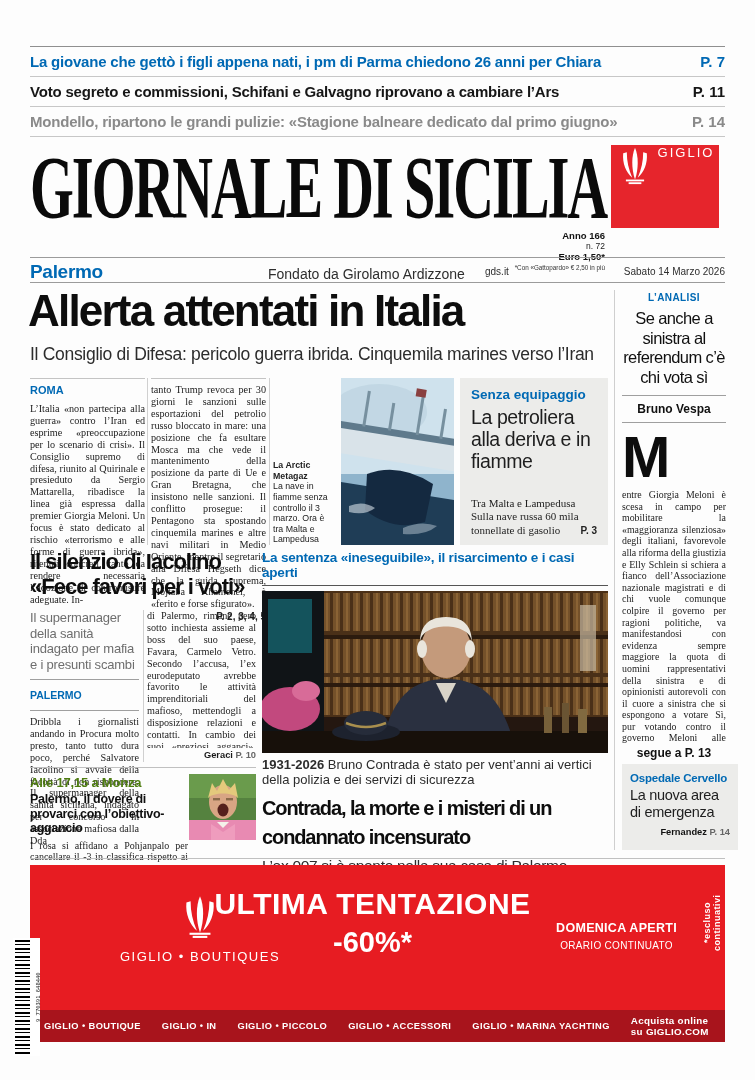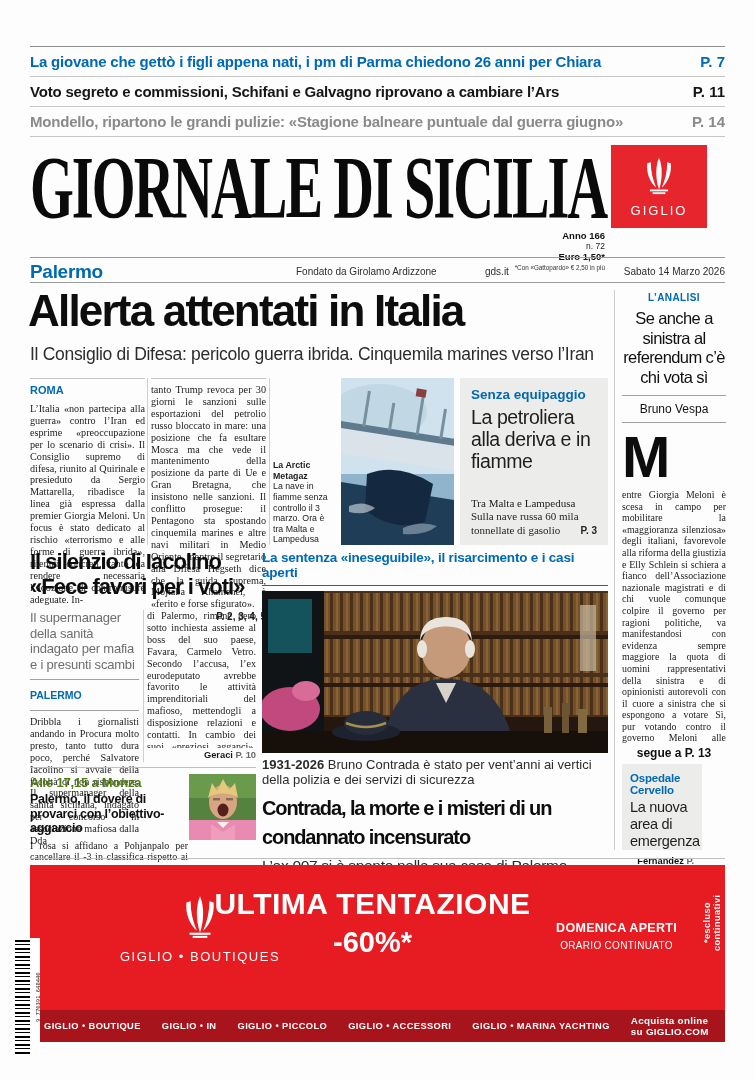--- a/index.html
+++ b/index.html
@@ -14,34 +14,34 @@
   .teaser-row .t-page { font-size:15px; font-weight:bold; }
   .t-blue  { color:#0069b4; }
   .t-black { color:#161616; }
   .t-gray  { color:#8a8a8a; }
 
   
   .masthead { position:absolute; left:30px; top:140px; width:695px; height:118px; }
   .mast-title { position:absolute; left:0; top:0; font-family:"Liberation Serif", serif; font-weight:bold;
                 font-size:86px; line-height:92px; letter-spacing:-3px; color:#0a0a0a; white-space:nowrap;
                 transform:scale(0.655,1.03); transform-origin:left top; }
-  .giglio-box { position:absolute; left:581px; top:5px; width:96px; height:83px; background:#e6252c;
-                display:flex; flex-direction:column; align-items:center; justify-content:center; gap:4px; }
+  .giglio-box { position:absolute; left:581px; top:5px; width:108px; height:83px; background:#e6252c;
+                display:flex; flex-direction:row; justify-content:center; gap:4px; }
   .giglio-box .g-label { color:#fff; font-size:13px; letter-spacing:2px; font-weight:normal; }
   .edition { position:absolute; left:430px; top:91px; width:145px; text-align:right; line-height:1.15; }
   .edition .ed-anno { font-size:9.5px; font-weight:bold; }
   .edition .ed-num  { font-size:8.5px; color:#222; }
   .edition .ed-price{ font-size:9.5px; font-weight:bold; }
   .edition .ed-note { font-size:6.3px; color:#333; margin-top:1px; }
 
   
   .dateline { position:absolute; left:30px; top:257px; width:695px; height:26px;
               border-top:1px solid #9b9b9b; border-bottom:1px solid #9b9b9b; }
   .dateline .dl-city { position:absolute; left:0; top:3px; font-size:19px; font-weight:bold; color:#0069b4; letter-spacing:-0.3px; }
-  .dateline .dl-founded { position:absolute; left:238px; top:8px; font-size:10px; color:#2e2e2e;margin-left:28px; }
+  .dateline .dl-founded { position:absolute; left:238px; top:8px; font-size:14px; color:#2e2e2e; }
   .dateline .dl-site { position:absolute; left:455px; top:8px; font-size:10px; color:#2e2e2e; }
   .dateline .dl-date { position:absolute; right:0; top:8px; font-size:10px; color:#2e2e2e; }
 
   
   .lead-hed { position:absolute; left:28px; top:286px; width:580px; font-size:44px; font-weight:bold;
               letter-spacing:-1.8px; color:#0d0d0d; }
   .lead-deck { position:absolute; left:30px; top:344px; width:580px; font-size:17.5px; color:#2c2c2c; letter-spacing:-0.3px; }
   .lead-cols { position:absolute; left:30px; top:378px; width:578px; height:167px; }
   .serifbody { font-family:"Liberation Serif", serif; font-size:10.2px; line-height:11.9px; text-align:justify; color:#1b1b1b; }
   .kicker-blue { color:#0069b4; font-weight:bold; font-size:11px; }
@@ -59,21 +59,21 @@
   .tanker-box .tb-title { font-size:19.5px; line-height:22px; color:#1e1e1e; letter-spacing:-0.4px; }
   .tanker-box .tb-text { position:absolute; left:11px; right:11px; bottom:8px; font-size:11px; line-height:13.5px; color:#1e1e1e;font-family:Liberation Serif, serif; }
   .tanker-box .tb-page { position:absolute; right:11px; bottom:9px; font-size:10px; font-weight:bold; color:#222; }
 
   
   .v-divider { position:absolute; left:614px; top:290px; width:1px; height:560px; background:#cfcfcf; }
   .analysis { position:absolute; left:622px; top:292px; width:104px; height:468px; display:flex; flex-direction:column; }
   .analysis .an-kicker { text-align:center; color:#0069b4; font-weight:bold; font-size:10px; letter-spacing:0.4px; }
   .analysis .an-title { text-align:center; font-size:16.5px; line-height:19.5px; color:#101010; letter-spacing:-0.6px; margin-top:6px; }
   .analysis .an-rule { border-top:1px solid #9f9f9f; margin-top:8px; }
-  .analysis .an-author { text-align:center; font-size:12px; font-weight:normal; padding:6px 0; }
+  .analysis .an-author { text-align:center; font-size:12px; font-weight:bold; padding:6px 0; }
   .analysis .an-drop { font-size:58px; font-weight:bold; line-height:56px; color:#0d0d0d; margin:6px 0 4px 0; }
   .analysis .an-bodywrap { flex:1 1 auto; overflow:hidden; }
   .analysis .an-body { font-size:9.9px; line-height:11.6px; }
   .analysis .an-page { text-align:center; font-size:12px; font-weight:bold; padding-top:3px; }
 
   
   .iacolino { position:absolute; left:30px; top:550px; width:226px; height:216px; }
   .iac-hed { font-size:22px; line-height:24.5px; font-weight:bold; letter-spacing:-1px; color:#0d0d0d; }
   .iac-cols { position:relative; margin-top:11px; height:152px; }
   .iac-col1 { position:absolute; left:0; top:0; width:109px; }
@@ -96,21 +96,21 @@
 
   
   .monza { position:absolute; left:30px; top:767px; width:226px; height:90px; border-top:1px solid #c0c0c0; padding-top:7px; }
   .monza .mz-text { width:158px; }
   .mz-kicker { color:#4d7c0f; font-weight:bold; font-size:13px; letter-spacing:-0.2px; }
   .mz-hed { font-size:12.5px; line-height:14.5px; font-weight:bold; letter-spacing:-0.3px; color:#101010; margin-top:2px; }
   .mz-body { font-family:"Liberation Serif", serif; font-size:10px; line-height:11.8px; text-align:justify; color:#1b1b1b; margin-top:4px; }
   .mz-photo { position:absolute; right:0; top:6px; width:67px; height:66px; overflow:hidden; }
 
   
-  .cervello { position:absolute; left:622px; top:764px; width:80px; height:86px; background:#ececea; padding:8px 8px 6px 8px; }
+  .cervello { position:absolute; left:622px; top:764px; width:116px; height:86px; background:#ececea; padding:8px 8px 6px 8px; }
   .cv-kicker { color:#0069b4; font-weight:bold; font-size:11.5px; letter-spacing:-0.2px; }
   .cv-title { font-size:14.5px; line-height:17px; color:#1e1e1e; letter-spacing:-0.3px; margin-top:3px; }
   .cv-byline { text-align:right; font-size:9.3px; font-weight:bold; margin-top:6px; }
   .cv-byline .pageno { color:#666; }
 
   .bottom-rule { position:absolute; left:30px; top:858px; width:695px; height:1px; background:#c0c0c0; }
 
   
   .ad { position:absolute; left:30px; top:865px; width:695px; height:177px; }
   .ad-main { position:absolute; inset:0 0 32px 0; background:#e71c22; }
@@ -145,21 +145,21 @@
   <div class="teasers">
     <div class="teaser-row">
       <span class="t-text t-blue">La giovane che gettò i figli appena nati, i pm di Parma chiedono 26 anni per Chiara</span>
       <span class="t-page t-blue">P. 7</span>
     </div>
     <div class="teaser-row">
       <span class="t-text t-black">Voto segreto e commissioni, Schifani e Galvagno riprovano a cambiare l’Ars</span>
       <span class="t-page t-black">P. 11</span>
     </div>
     <div class="teaser-row">
-      <span class="t-text t-gray">Mondello, ripartono le grandi pulizie: «Stagione balneare puntuale dal guerra giugno»</span>
+      <span class="t-text t-gray">Mondello, ripartono le grandi pulizie: «Stagione balneare dedicato dal primo giugno»</span>
       <span class="t-page t-gray">P. 14</span>
     </div>
   </div>
 
   <div class="masthead">
     <div class="mast-title">GIORNALE DI SICILIA</div>
     <div class="giglio-box">
       <span>
         <svg width="38" height="40" viewBox="0 0 40 44">
           <path d="M20 3 C16 12 16 26 20 38 C24 26 24 12 20 3 Z" fill="#ffffff"></path>

